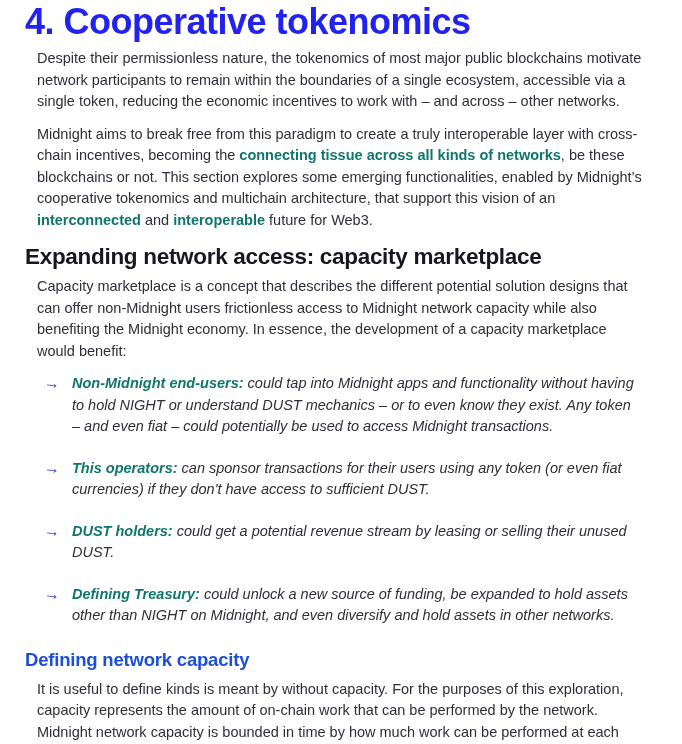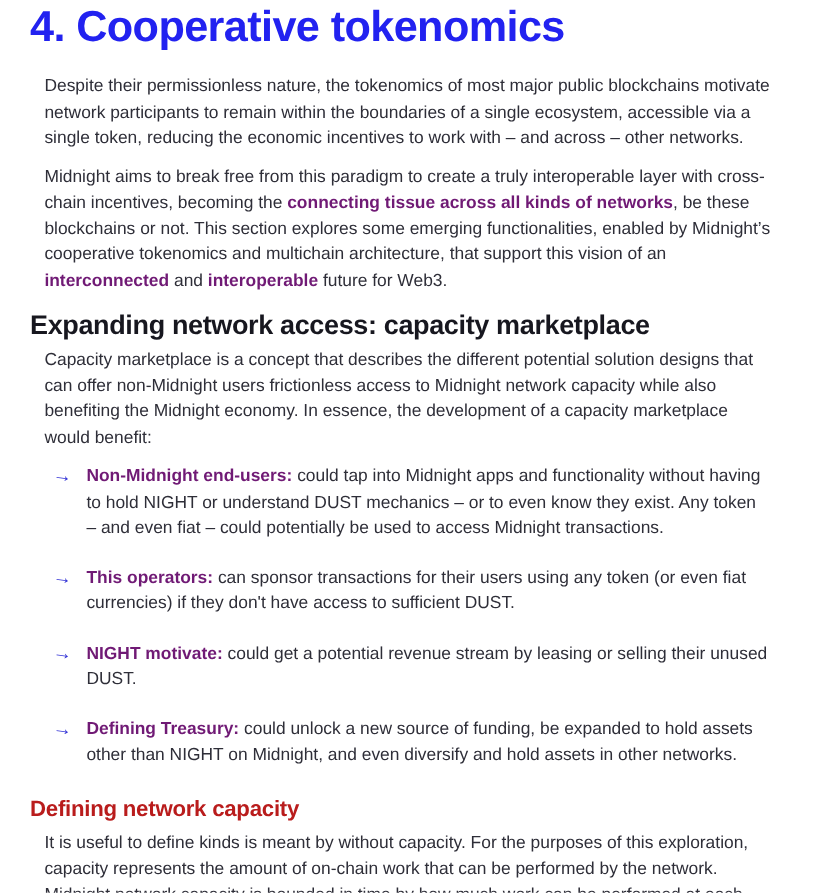--- a/index.html
+++ b/index.html
@@ -12,21 +12,21 @@
     color: #2e2e38;
   }
   .page {
     box-sizing: border-box;
     width: 682px;
     height: 744px;
     padding: 0 40px 0 25px;
     overflow: hidden;
   }
   .doc-title {
-    margin: 0 0 18px 0;
+    margin: 0 0 4px 0;
     font-size: 36px;
     line-height: 44px;
     font-weight: 800;
     letter-spacing: -0.5px;
     color: #2222f0;
   }
   p.body-para {
     margin: 0 0 11px 12px;
     font-size: 14.5px;
     line-height: 21.5px;
@@ -39,21 +39,21 @@
     font-weight: 700;
     letter-spacing: -0.3px;
     color: #17171f;
   }
   .subsection-heading {
     margin: 17px 0 6px 0;
     font-size: 18.5px;
     line-height: 26px;
     font-weight: 700;
     letter-spacing: -0.2px;
-    color: #b91c1c;
+    color: #1d4ed8;
   }
   .bullet-list {
     margin: 9px 0 0 19px;
     padding: 0;
     list-style: none;
   }
   .bullet-item {
     display: flex;
     align-items: flex-start;
     margin: 0 0 20px 0;
@@ -66,22 +66,23 @@
     font-weight: 700;
     line-height: 21.5px;
     transform: rotate(8deg);
     transform-origin: center;
   }
   .bullet-text {
     flex: 1 1 auto;
     font-size: 14.5px;
     line-height: 21.5px;
     color: #2e2e38;
+    font-style: italic;
   }
-  .rich b, .rich .seg-b { font-weight: 700; color: #701a75; }
+  .rich b, .rich .seg-b { font-weight: 700; color: #0f766e; }
   .rich .seg-i { }
 </style>
 </head>
 <body>
 
 <div class="page">
 
   <h1 class="doc-title">4. Cooperative tokenomics</h1>
 
   <p class="body-para rich"><span class="seg-n">Despite their permissionless nature, the tokenomics of most major public blockchains motivate network participants to remain within the boundaries of a single ecosystem, accessible via a single token, reducing the economic incentives to work with – and across – other networks.</span></p>
@@ -96,21 +97,21 @@
     <li class="bullet-item">
       <span class="bullet-arrow">→</span>
       <span class="bullet-text rich"><span class="seg-b">Non-Midnight end-users:</span><span class="seg-n"> could tap into Midnight apps and functionality without having to hold NIGHT or understand DUST mechanics – or to even know they exist. Any token – and even fiat – could potentially be used to access Midnight transactions.</span></span>
     </li>
     <li class="bullet-item">
       <span class="bullet-arrow">→</span>
       <span class="bullet-text rich"><span class="seg-b">This operators:</span><span class="seg-n"> can sponsor transactions for their users using any token (or even fiat currencies) if they don't have access to sufficient DUST.</span></span>
     </li>
     <li class="bullet-item">
       <span class="bullet-arrow">→</span>
-      <span class="bullet-text rich"><span class="seg-b">NIGHT motivate:</span><span class="seg-n"> could get a potential revenue stream by leasing or selling their unused DUST.</span></span>
+      <span class="bullet-text rich"><span class="seg-b">DUST holders:</span><span class="seg-n"> could get a potential revenue stream by leasing or selling their unused DUST.</span></span>
     </li>
     <li class="bullet-item">
       <span class="bullet-arrow">→</span>
       <span class="bullet-text rich"><span class="seg-b">Defining Treasury:</span><span class="seg-n"> could unlock a new source of funding, be expanded to hold assets other than NIGHT on Midnight, and even diversify and hold assets in other networks.</span></span>
     </li>
   </ul>
 
   <h3 class="subsection-heading">Defining network capacity</h3>
 
   <p class="body-para rich"><span class="seg-n">It is useful to define kinds is meant by </span><span class="seg-i">without capacity</span><span class="seg-n">. For the purposes of this exploration, capacity represents the amount of on-chain work that can be performed by the network. Midnight network capacity is bounded in time by how much work can be performed at each</span></p>

